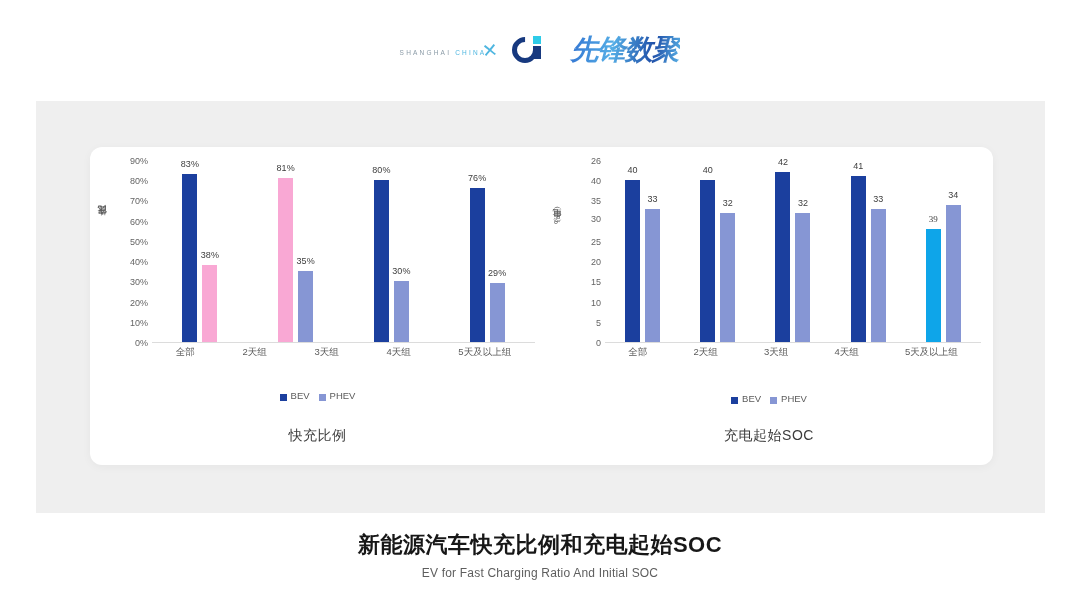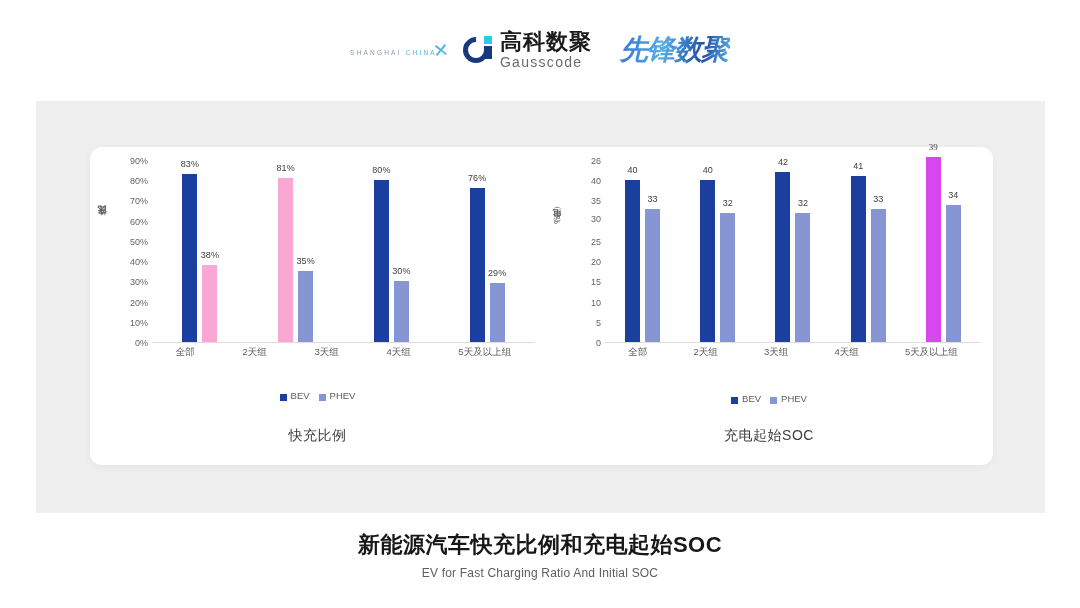--- a/index.html
+++ b/index.html
@@ -126,24 +126,20 @@
     <div class="logo-evdata">
       <div class="xmark">✕</div>
       <div class="sub"><span>SHANGHAI </span><span class="cn">CHINA</span></div>
     </div>
 
     <div class="logo-gauss">
       <div class="gauss-mark">
         <div class="ring"></div>
         <div class="sq1"></div>
         <div class="sq2"></div>
-      </div>
-      <div class="gauss-text">
-        <div class="gauss-cn">高科数聚</div>
-        <div class="gauss-en">Gausscode</div>
       </div>
     </div>
 
     <div class="logo-xf">先锋数聚</div>
   </div>
 
   <div class="gray-panel"></div>
 
   <div class="white-card">
     <div class="charts-row">
@@ -260,21 +256,21 @@
               </div>
               <div class="group">
                 <div class="bar bev" style="height: 165.822px; background: rgb(27, 63, 158);">
                   <span class="vlabel">41</span>
                 </div>
                 <div class="bar phev" style="height: 133.467px; background: rgb(134, 150, 212);">
                   <span class="vlabel">33</span>
                 </div>
               </div>
               <div class="group">
-                <div class="bar bev" style="height: 185px; background: #d946ef; font-family: Liberation Serif, serif;">
+                <div class="bar bev" style="height: 113px; background: #0ea5e9; font-family: Liberation Serif, serif;">
                   <span class="vlabel">39</span>
                 </div>
                 <div class="bar phev" style="height: 137.511px; background: rgb(134, 150, 212);">
                   <span class="vlabel">34</span>
                 </div>
               </div>
             </div>
           <div class="xlabels" id="xlabels-right" style="left:60px; right:12px;">
               <div class="xlabel">全部</div>
               <div class="xlabel">2天组</div>

